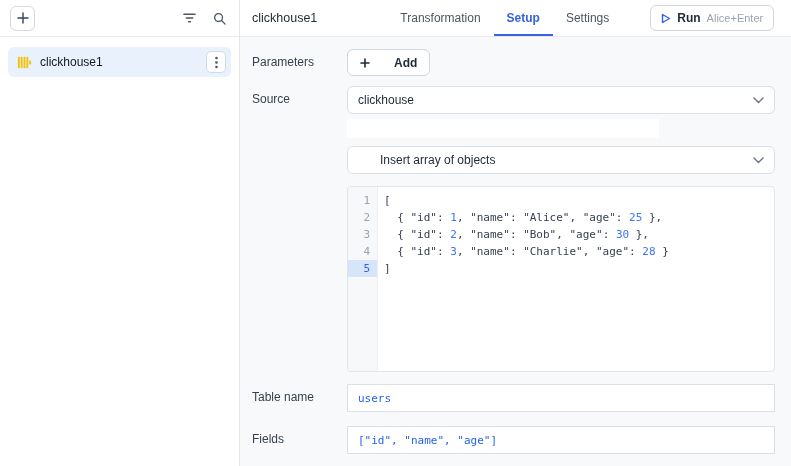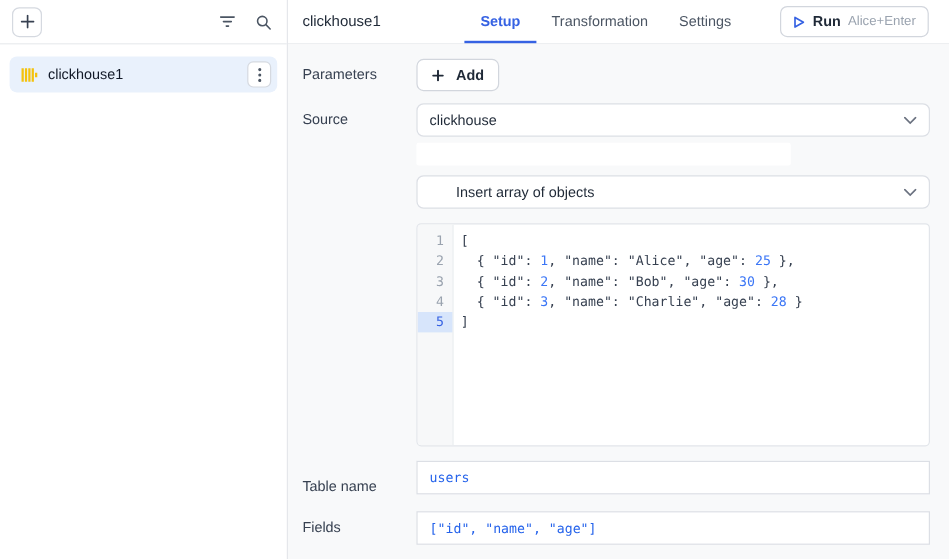--- a/index.html
+++ b/index.html
@@ -25,37 +25,37 @@
   .header-actions { margin-left:auto; display:flex; gap:8px; }
   .btn { border:1px solid #d2d6dd; border-radius:6px; background:#fff; height:26px; display:flex; align-items:center; padding:0 10px; gap:6px; font-size:12px; color:#1f2937; cursor:pointer; font-family:"Liberation Sans",sans-serif;margin-left:28px; }
   .run-label { font-weight:600; }
   .run-shortcut { color:#9aa3af; font-size:11px; }
 
   
   .body { position:absolute; left:240px; top:37px; right:0; bottom:0; background:#f8f9fa; padding:12px 16px 12px 12px; overflow:hidden; }
   .row { display:flex; }
   .row-label { width:95px; flex:none; padding-top:6px; color:#374151; }
   .controls { flex:1; min-width:0; }
-  .btn-add { border:1px solid #d2d6dd; border-radius:6px; background:#fff; height:27px; padding:0 12px; display:inline-flex; align-items:center; gap:10px; font-weight:600; font-size:12px; color:#1f2937; cursor:pointer; font-family:"Liberation Sans",sans-serif; }
+  .btn-add { border:1px solid #d2d6dd; border-radius:6px; background:#fff; height:27px; padding:0 12px; display:inline-flex; align-items:center; gap:24px; font-weight:600; font-size:12px; color:#1f2937; cursor:pointer; font-family:"Liberation Sans",sans-serif; }
   .select { height:28px; background:#fff; border:1px solid #dcdfe5; border-radius:6px; display:flex; align-items:center; justify-content:space-between; padding:0 10px; color:#1f2937; cursor:pointer; }
   .ghost { height:19px; width:73%; background:#fff; border-radius:2px; margin-top:5px; }
 
   .editor { margin-top:12px; height:186px; background:#fff; border:1px solid #e2e5ea; border-radius:4px; display:flex; font-family:"DejaVu Sans Mono", monospace; font-size:11px; overflow:hidden; cursor:text; }
   .gutter { width:30px; flex:none; background:#f7f8f9; border-right:1px solid #eceef1; color:#9aa3af; text-align:right; padding-top:5px; }
   .gutter .ln { height:17px; line-height:17px; padding-right:7px; }
   .gutter .ln.active { background:#d7e5fb; color:#3662e3; }
   .code { flex:1; padding:5px 0 0 6px; }
   .cl { height:17px; line-height:17px; white-space:pre; }
   .tok-p { color:#374151; }
   .tok-s { color:#374151; }
   .tok-n { color:#3b76f6; }
 
   .text-input { height:28px; width:100%; background:#fff; border:1px solid #dcdfe5; border-radius:0; padding:0 10px; font-family:"DejaVu Sans Mono", monospace; font-size:11px; color:#2563eb; outline:none; }
 
-  .mt10 { margin-top:10px; } .mt8 { margin-top:8px;padding-left:32px; } .mt12 { margin-top:12px;align-items:flex-end; } .mt14 { margin-top:14px; }
+  .mt10 { margin-top:10px; } .mt8 { margin-top:8px;padding-left:32px; } .mt12 { margin-top:12px; } .mt14 { margin-top:14px; }
 </style>
 </head>
 <body>
 
 <div class="app">
 
   <div class="sidebar">
     <div class="sidebar-header">
       <button class="btn-plus">
         <svg width="12" height="12" viewBox="0 0 12 12">
@@ -93,22 +93,22 @@
             <circle cx="1.5" cy="6.5" r="1.3" fill="#4b5563"></circle>
             <circle cx="1.5" cy="11" r="1.3" fill="#4b5563"></circle>
           </svg>
       </button>
     </div>
   </div>
 
   <div class="main-header">
     <span class="title">clickhouse1</span>
     <div class="tabs">
+      <div class="tab">Transformation</div>
       <div class="tab active">Setup</div>
-      <div class="tab">Transformation</div>
       <div class="tab">Settings</div>
     </div>
     <div class="header-actions">
       <button class="btn">
         <svg width="10" height="11" viewBox="0 0 10 11">
             <path d="M1.5 1.5L8.5 5.5L1.5 9.5Z" fill="none" stroke="#3662e3" stroke-width="1.4" stroke-linejoin="round"></path>
           </svg>
         <span class="run-label">Run</span>
         <span class="run-shortcut">Alice+Enter</span>
       </button>

